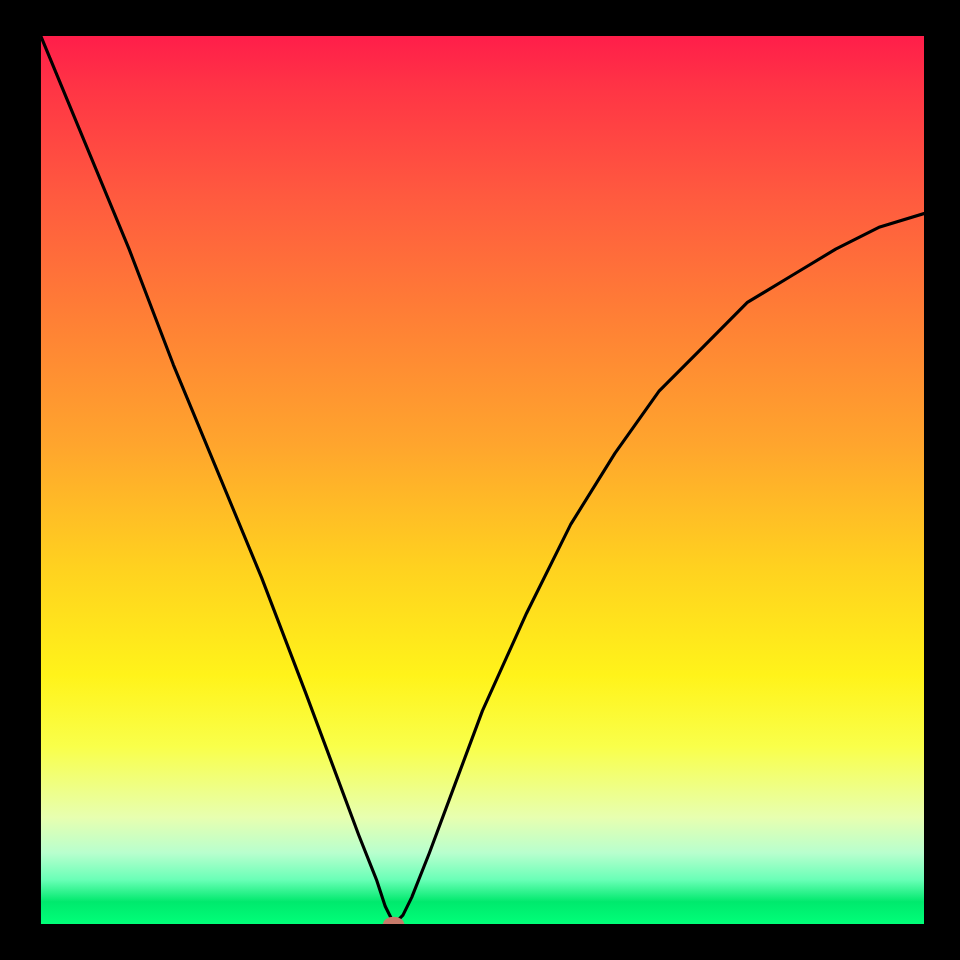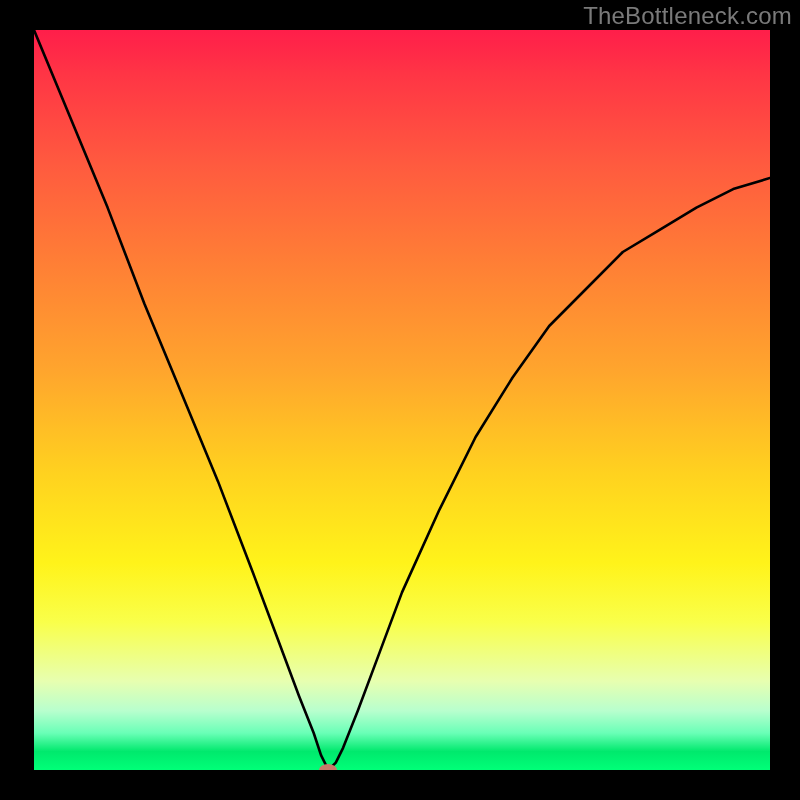--- a/index.html
+++ b/index.html
@@ -74,21 +74,20 @@
     background: #c77a6a;
     border-radius: 50%;
     transform: translate(-50%, -50%);
     z-index: 3;
   }
 </style>
 </head>
 <body>
 
 <div class="outer">
-  <div class="watermark">TheBottleneck.com</div>
 
   <div class="plot-area">
     <div class="gradient-bg"></div>
 
     <svg class="curve" viewBox="0 0 736 740" preserveAspectRatio="none">
       <path id="curve-path" d="M0.0 0.0 L36.8 88.8 L73.6 177.6 L110.4 273.8 L147.2 362.6 L184.0 451.4 L220.8 547.6 L242.9 606.8 L265.0 666.0 L279.7 703.0 L287.0 725.2 L294.4 740.0 L301.8 732.6 L309.1 717.8 L323.8 680.8 L345.9 621.6 L368.0 562.4 L404.8 481.0 L441.6 407.0 L478.4 347.8 L515.2 296.0 L552.0 259.0 L588.8 222.0 L625.6 199.8 L662.4 177.6 L699.2 159.1 L736.0 148.0" fill="none" stroke="#000" stroke-width="2.6" stroke-linecap="round" stroke-linejoin="round"></path>
     </svg>
 
     <div class="dot" id="min-dot" style="left: 294.4px; top: 740px;"></div>
   </div>

